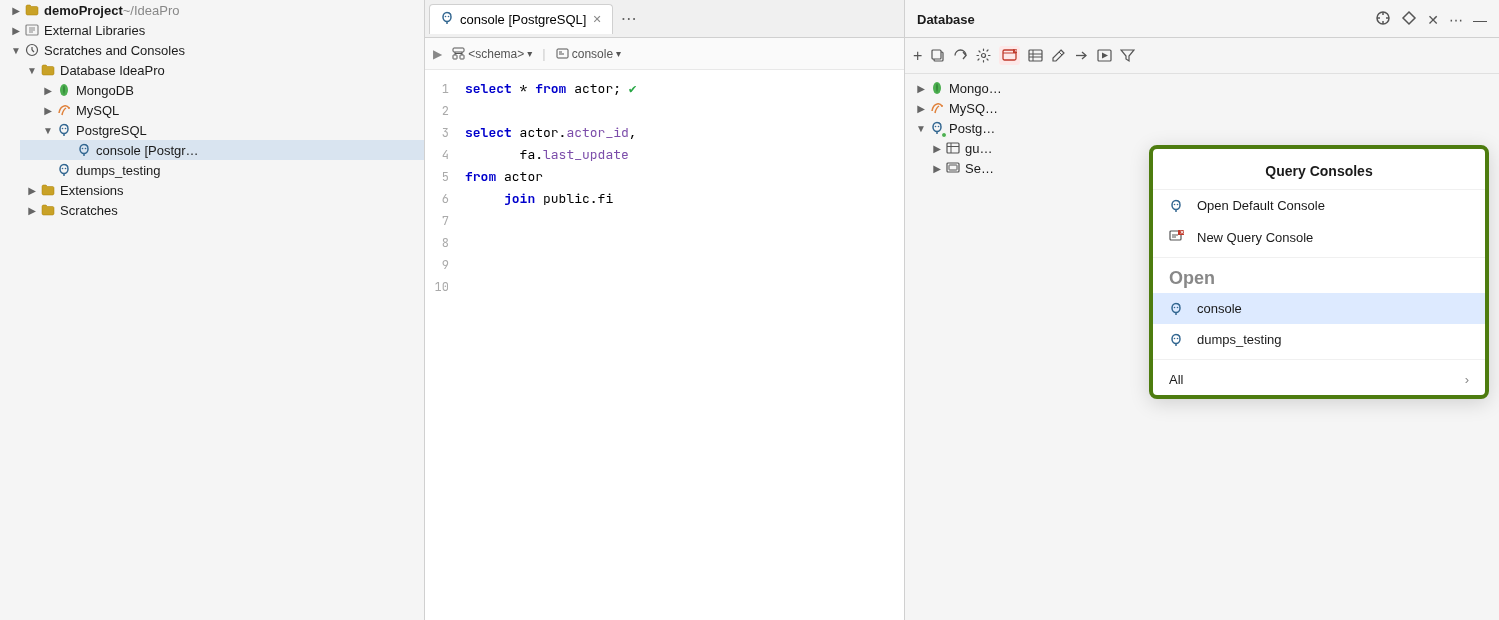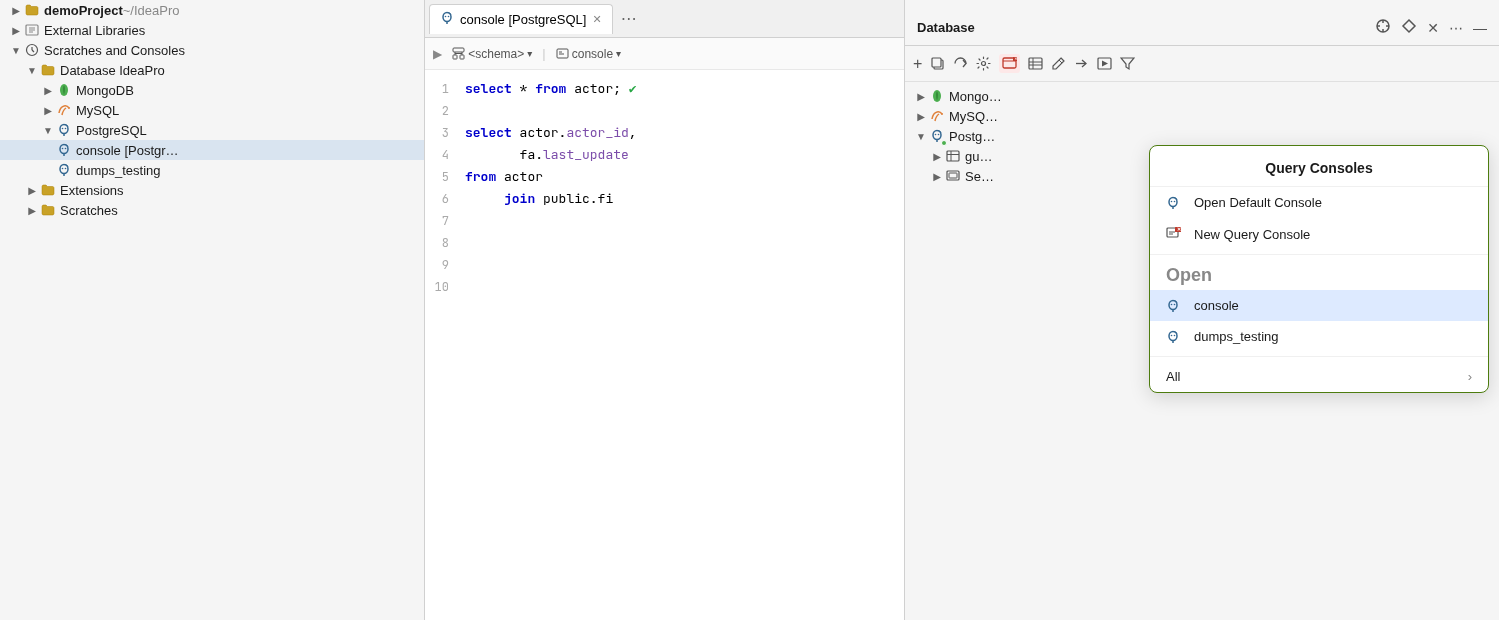--- a/index.html
+++ b/index.html
@@ -32,20 +32,21 @@
     .tree-item {
       display: flex;
       align-items: center;
       padding: 2px 0;
       cursor: pointer;
       white-space: nowrap;
       overflow: hidden;
     }
     .tree-item.selected {
       background: #d9e4f0;
+      margin-left: 20px;
     }
     .chevron {
       display: inline-flex;
       align-items: center;
       justify-content: center;
       width: 16px;
       height: 16px;
       flex-shrink: 0;
       color: #666;
       font-size: 10px;
@@ -174,21 +175,20 @@
       flex-direction: column;
       height: 100%;
       position: relative;
     }
     .db-header {
       display: flex;
       align-items: center;
       justify-content: space-between;
       padding: 10px 12px 8px;
       border-bottom: 1px solid #d0d0d0;
-      margin-top: 8px;
     }
     .db-title {
       font-weight: 700;
       font-size: 13px;
       color: #1a1a1a;
     }
     .db-header-icons {
       display: flex;
       align-items: center;
       gap: 10px;
@@ -230,21 +230,21 @@
     
     .pg-icon { color: #336791; }
 
     
     .popup-overlay {
       position: absolute;
       top: 145px;
       right: 10px;
       width: 340px;
       background: #fff;
-      border: 1px solid #4d7c0f;
+      border: 4px solid #4d7c0f;
       border-radius: 8px;
       box-shadow: 0 4px 20px rgba(0,0,0,0.15);
       z-index: 100;
       padding: 0;
     }
     .popup-title {
       text-align: center;
       font-weight: 700;
       font-size: 14px;
       padding: 14px 16px 10px;

